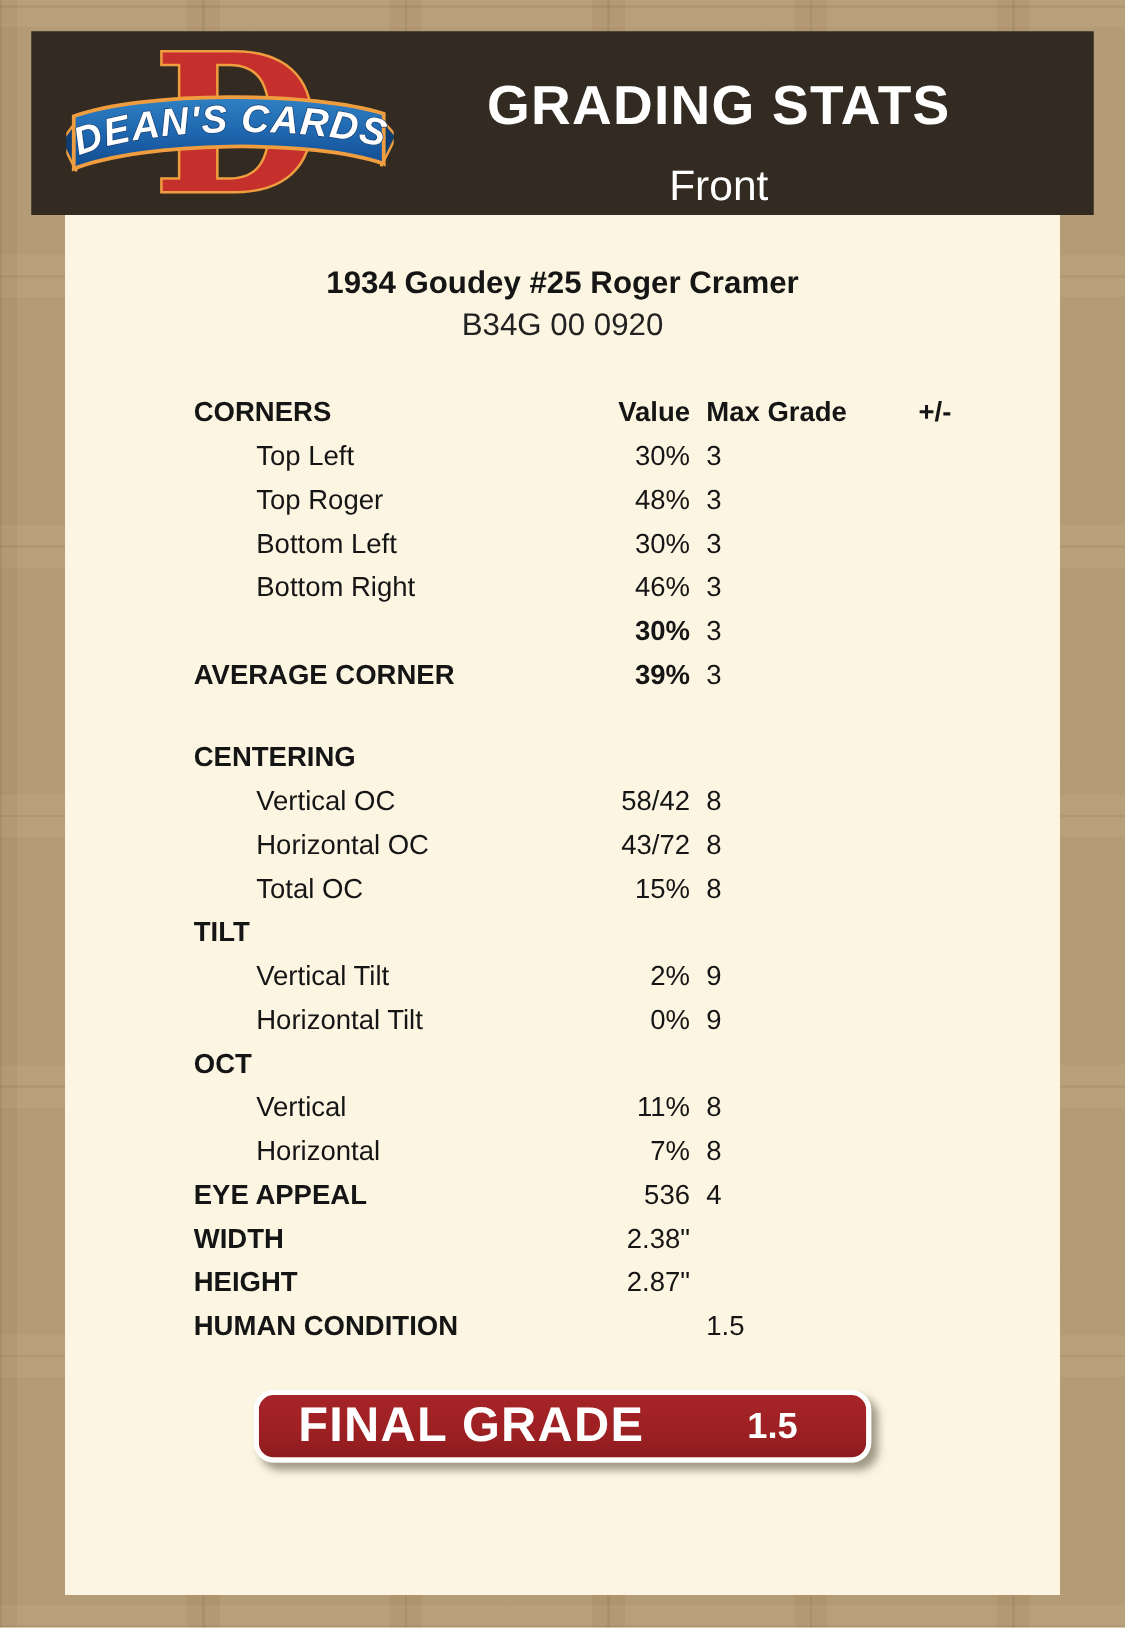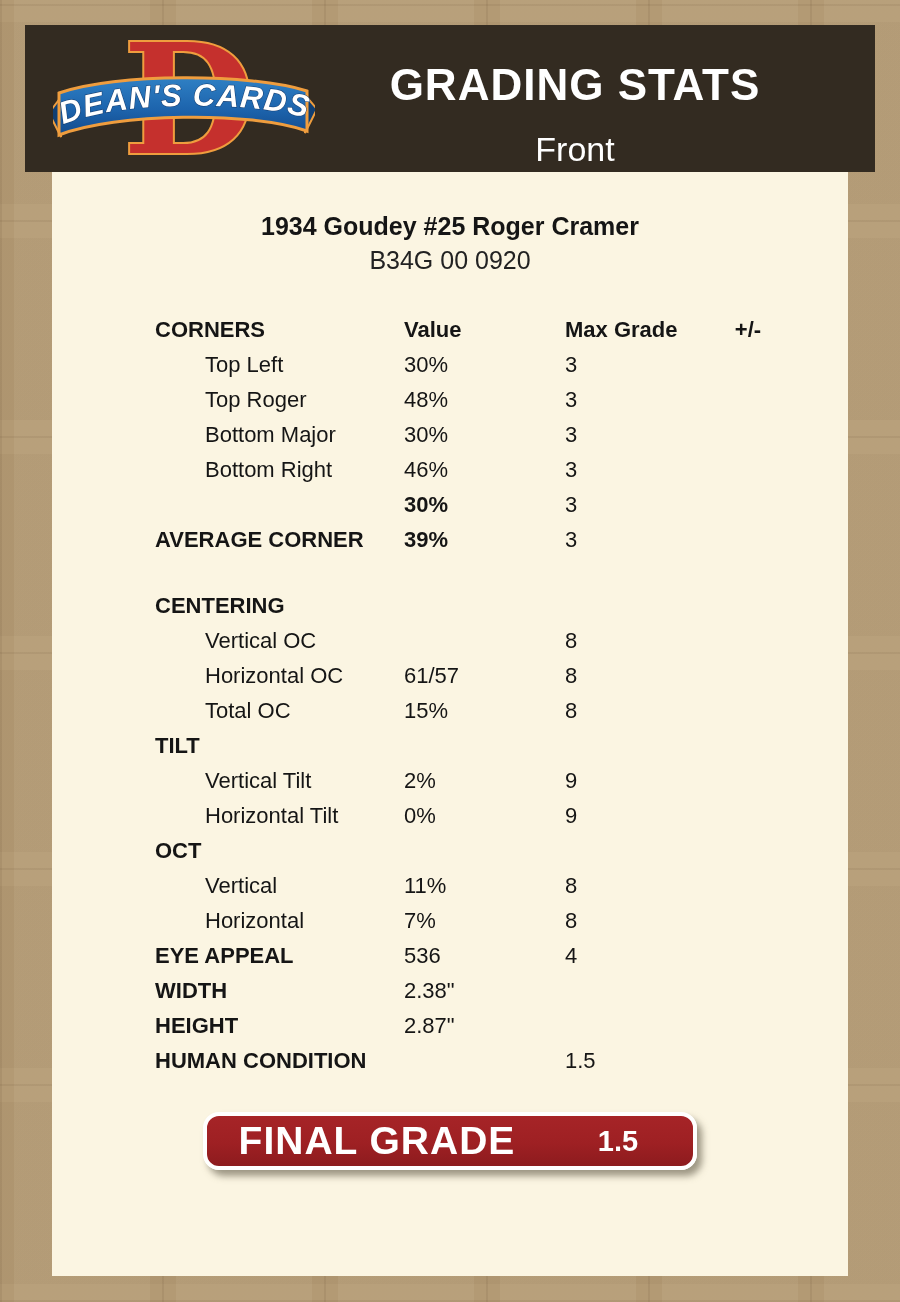--- a/index.html
+++ b/index.html
@@ -42,21 +42,21 @@
   .card-title{margin-top:38px; text-align:center; font-size:25px; line-height:32px; font-weight:bold;}
   .card-serial{text-align:center; font-size:25px; line-height:36px; color:#222;}
 
   
   .stats{margin-top:34px;}
   .row{position:relative; height:35px; font-size:22px; line-height:35px;}
   .row.gap-before{margin-top:31px;}
   .c-label{position:absolute; left:153px; white-space:nowrap;}
   .row.section .c-label{left:103px; font-weight:bold;}
   .row.head .c-label{left:103px; font-weight:bold;}
-  .c-value{position:absolute; left:352px; width:160px; text-align:left;}
+  .c-value{position:absolute; left:340px; width:160px; text-align:right;}
   .row.bold-value .c-value{font-weight:bold;}
   .row.head .c-value{font-weight:bold;}
   .c-grade{position:absolute; left:513px; width:120px; }
   .row.head .c-grade{font-weight:bold;}
   .c-pm{position:absolute; left:646px; width:100px; text-align:center;}
   .row.head .c-pm{font-weight:bold;}
 
   
   .grade-btn{
     position:relative; display:block; margin:34px auto 0 auto;
@@ -124,21 +124,21 @@
     <span class="c-grade">3</span>
     <span class="c-pm"></span>
   </div>
         <div class="row indent">
     <span class="c-label">Top Roger</span>
     <span class="c-value">48%</span>
     <span class="c-grade">3</span>
     <span class="c-pm"></span>
   </div>
         <div class="row indent">
-    <span class="c-label">Bottom Major</span>
+    <span class="c-label">Bottom Left</span>
     <span class="c-value">30%</span>
     <span class="c-grade">3</span>
     <span class="c-pm"></span>
   </div>
         <div class="row indent">
     <span class="c-label">Bottom Right</span>
     <span class="c-value">46%</span>
     <span class="c-grade">3</span>
     <span class="c-pm"></span>
   </div>
@@ -154,26 +154,27 @@
     <span class="c-pm"></span>
   </div>
         <div class="row section gap-before">
     <span class="c-label">CENTERING</span>
     <span class="c-value"></span>
     <span class="c-grade"></span>
     <span class="c-pm"></span>
   </div>
         <div class="row indent">
     <span class="c-label">Vertical OC</span>
+    <span class="c-value">58/42</span>
     <span class="c-grade">8</span>
     <span class="c-pm"></span>
   </div>
         <div class="row indent">
     <span class="c-label">Horizontal OC</span>
-    <span class="c-value">61/57</span>
+    <span class="c-value">43/72</span>
     <span class="c-grade">8</span>
     <span class="c-pm"></span>
   </div>
         <div class="row indent">
     <span class="c-label">Total OC</span>
     <span class="c-value">15%</span>
     <span class="c-grade">8</span>
     <span class="c-pm"></span>
   </div>
         <div class="row section">

